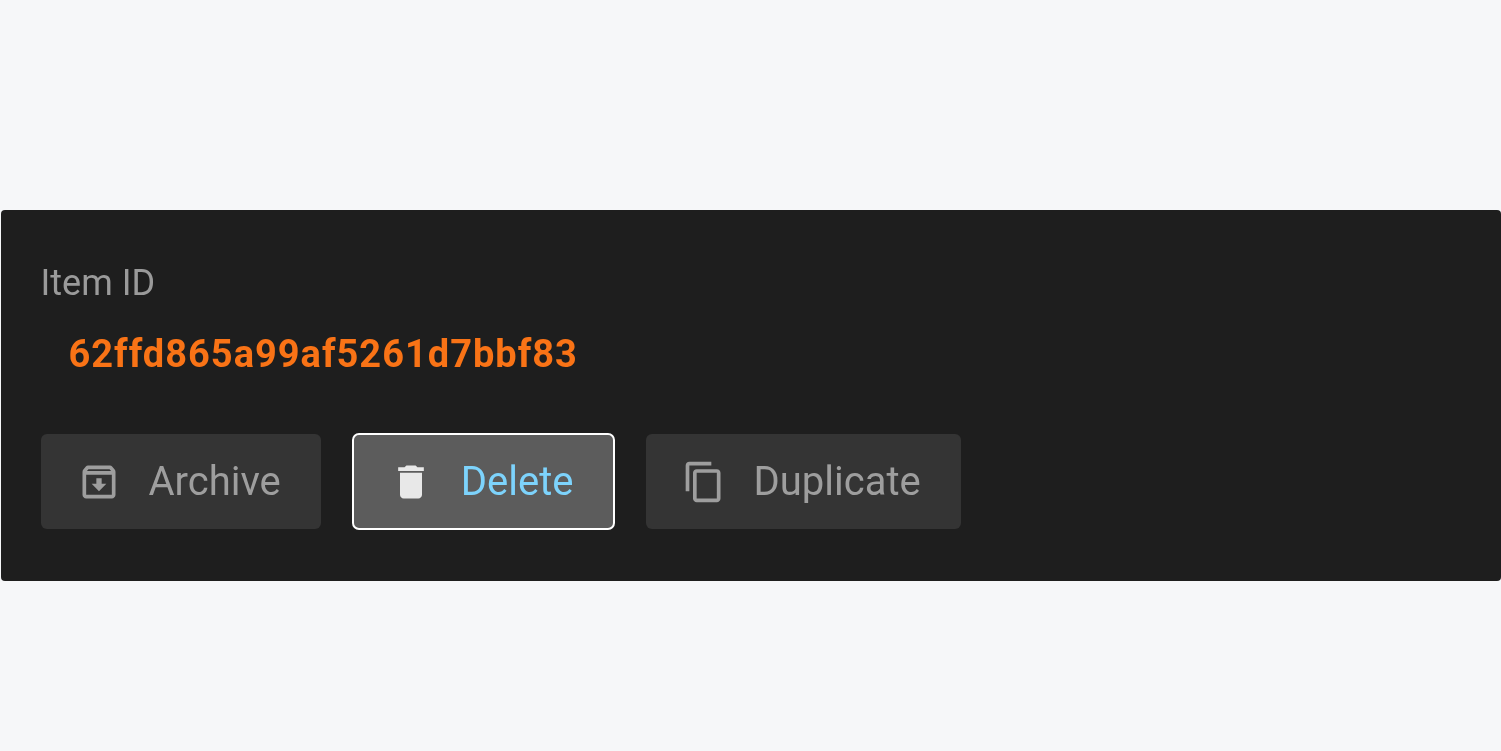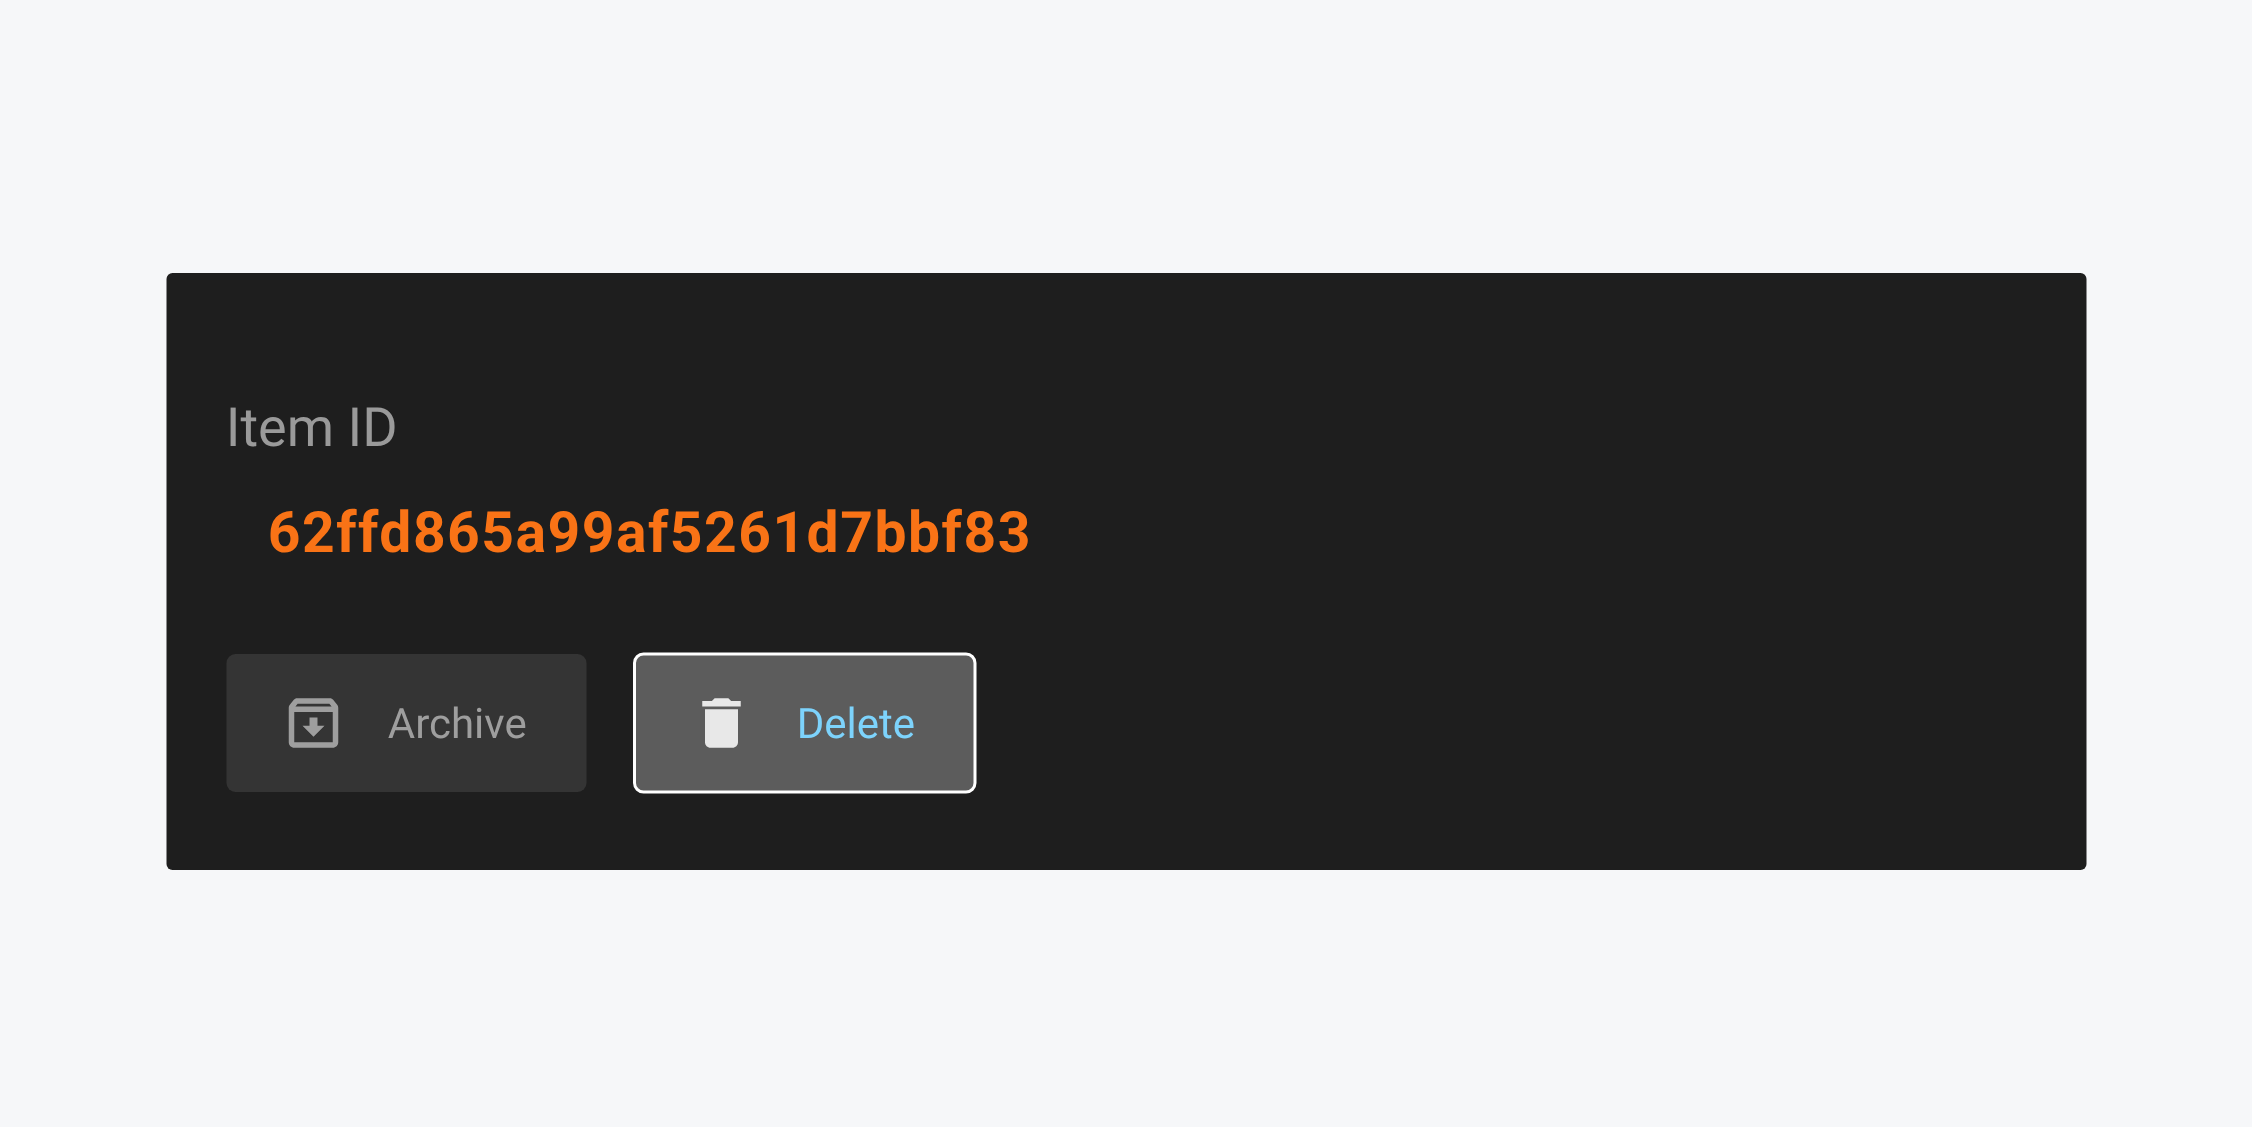--- a/index.html
+++ b/index.html
@@ -13,24 +13,25 @@
       height: 751px;
       background: #f6f7f9;
       font-family: -apple-system, BlinkMacSystemFont, "Segoe UI", Roboto, Helvetica, Arial, sans-serif;
       display: flex;
       align-items: flex-start;
       justify-content: center;
       padding-top: 182px;
     }
     
     .panel {
-      width: 1280px;
+      width: 1500px;
       background: #1e1e1e;
       border-radius: 4px;
-      padding: 82px 40px 52px 40px;
+      padding: 52px 40px 52px 40px;
+      margin-top: 28px;
     }
     
     .field-label {
       color: #9a9a9a;
       font-size: 36px;
       font-weight: 400;
       margin-bottom: 28px;
     }
     
     .field-value {
@@ -50,21 +51,21 @@
     
     .action-button {
       display: inline-flex;
       align-items: center;
       gap: 28px;
       background: #343434;
       border: none;
       border-radius: 6px;
       padding: 24px 40px 24px 36px;
       color: #9e9e9e;
-      font-size: 28px;
+      font-size: 40px;
       font-weight: 400;
       cursor: pointer;
       font-family: inherit;
     }
     
     .action-button.focused {
       background: #5c5c5c;
       color: #7dd3fc;
       outline: 2px solid #ffffff;
       outline-offset: -1px;
@@ -108,15 +109,23 @@
 
     <button class="action-button focused">
       <span class="btn-icon">
         <svg viewBox="0 0 24 24">
           <path d="M6 19c0 1.1.9 2 2 2h8c1.1 0 2-.9 2-2V7H6v12zM19 4h-3.5l-1-1h-5l-1 1H5v2h14V4z"></path>
         </svg>
       </span>
       <span>Delete</span>
     </button>
 
+    <button class="action-button">
+      <span class="btn-icon">
+        <svg viewBox="0 0 24 24">
+          <path d="M16 1H4c-1.1 0-2 .9-2 2v14h2V3h12V1zm3 4H8c-1.1 0-2 .9-2 2v14c0 1.1.9 2 2 2h11c1.1 0 2-.9 2-2V7c0-1.1-.9-2-2-2zm0 16H8V7h11v14z"></path>
+        </svg>
+      </span>
+      <span>Duplicate</span>
+    </button>
 
   </div>
 </div>
 
 </body></html>

